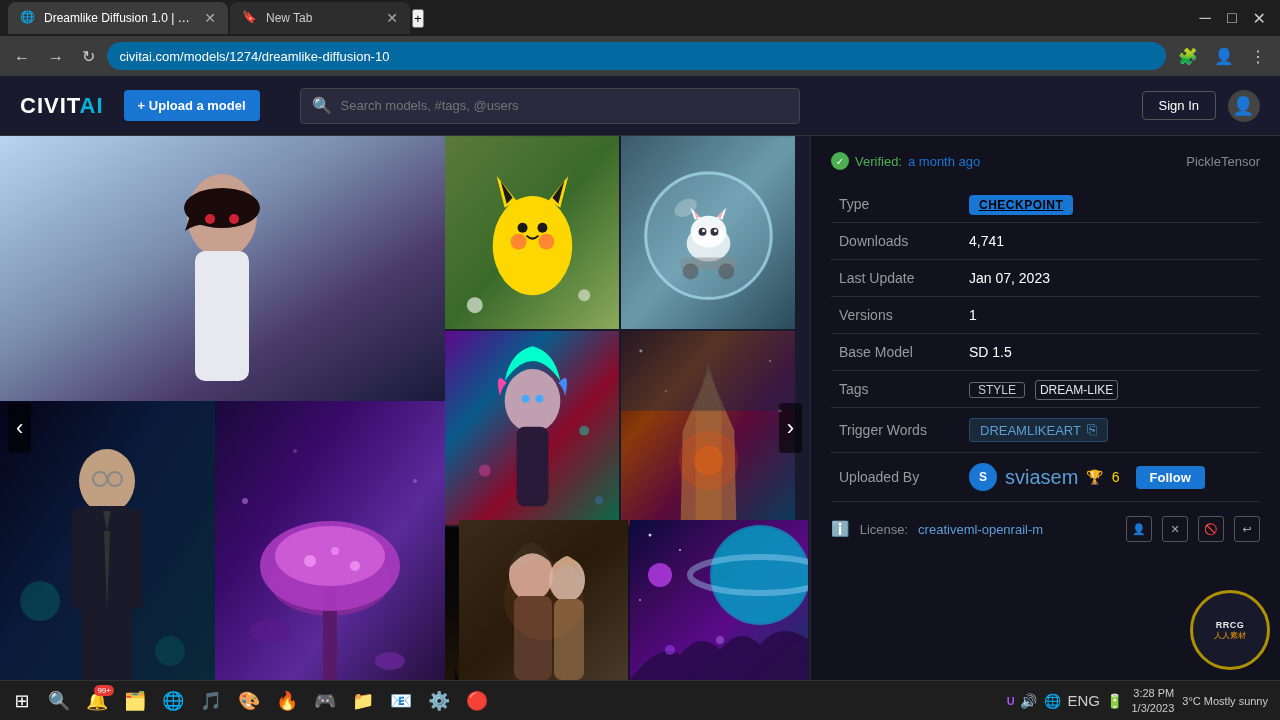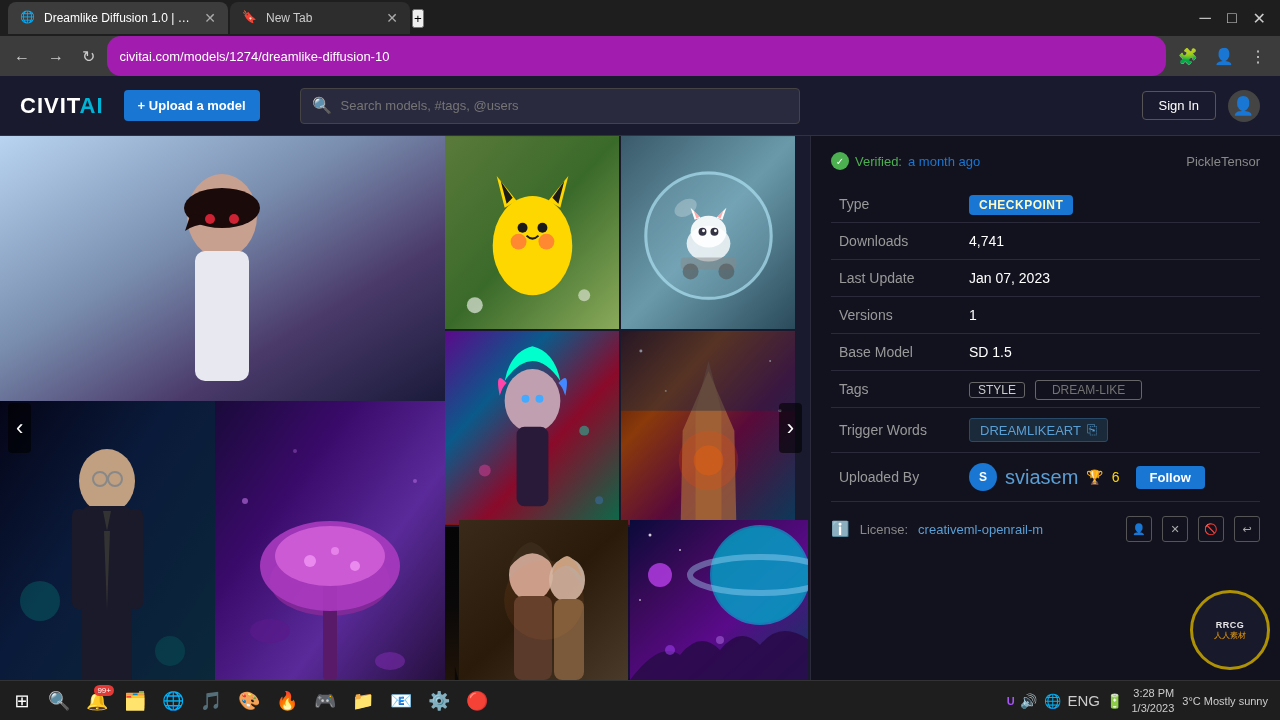--- a/index.html
+++ b/index.html
@@ -8,21 +8,21 @@
     
     .browser-chrome { background: #2d2d2d; }
     .tab-bar { display: flex; align-items: center; background: #1e1e1e; height: 36px; padding: 0 8px; gap: 2px; }
     .tab { display: flex; align-items: center; background: #2d2d2d; border-radius: 8px 8px 0 0; height: 32px; padding: 0 12px; font-size: 12px; color: #ccc; gap: 8px; min-width: 180px; max-width: 220px; position: relative; }
     .tab.active { background: #3c3c3c; color: #fff; }
     .tab .favicon { width: 16px; height: 16px; border-radius: 2px; flex-shrink: 0; }
     .tab .tab-title { flex: 1; overflow: hidden; text-overflow: ellipsis; white-space: nowrap; font-size: 12px; }
     .tab .close-tab { font-size: 14px; color: #aaa; cursor: pointer; flex-shrink: 0; }
     .browser-toolbar { display: flex; align-items: center; background: #3c3c3c; height: 40px; padding: 0 8px; gap: 6px; }
     .nav-btn { background: none; border: none; color: #ccc; font-size: 16px; cursor: pointer; padding: 4px 6px; border-radius: 4px; }
-    .address-bar { flex: 1; height: 40px; background: #a21caf; border: none; border-radius: 14px; color: #fff; padding: 0 12px; font-size: 13px; outline: none; }
+    .address-bar { flex: 1; height: 28px; background: #0369a1; border: none; border-radius: 14px; color: #fff; padding: 0 12px; font-size: 13px; outline: none; }
     .toolbar-icons { display: flex; align-items: center; gap: 4px; }
     .toolbar-icon-btn { background: none; border: none; color: #ccc; font-size: 16px; cursor: pointer; padding: 4px 6px; border-radius: 4px; }
 
     
     .page { background: #1a1a2e; height: 644px; overflow: hidden; position: relative; }
 
     
     .site-header { background: #1a1a2e; border-bottom: 1px solid #333; height: 60px; display: flex; align-items: center; padding: 0 20px; gap: 20px; position: relative; z-index: 10; }
     .logo { font-size: 22px; font-weight: 900; color: #fff; letter-spacing: 1px; }
     .logo span { color: #00b4d8; }
@@ -66,23 +66,23 @@
     .verified-badge { display: flex; align-items: center; gap: 6px; color: #4caf50; }
     .verified-circle { width: 18px; height: 18px; background: #4caf50; border-radius: 50%; display: flex; align-items: center; justify-content: center; font-size: 10px; color: #fff; }
     .pickletensor { color: #888; font-size: 13px; }
 
     .info-table { width: 100%; border-collapse: collapse; }
     .info-table tr { border-bottom: 1px solid #2a2a3a; }
     .info-table td { padding: 10px 8px; font-size: 14px; vertical-align: middle; }
     .info-table td:first-child { color: #999; width: 130px; font-weight: 500; }
     .info-table td:last-child { color: #fff; }
 
-    .checkpoint-badge { background: #1976d2; color: #fef9c3; padding: 3px 10px; border-radius: 4px; font-size: 12px; font-weight: 700; letter-spacing: 0.5px; }
+    .checkpoint-badge { background: #1976d2; color: #000000; padding: 3px 10px; border-radius: 4px; font-size: 12px; font-weight: 700; letter-spacing: 0.5px; text-decoration: underline; }
     .style-tag { background: none; border: 1px solid #666; color: #ccc; padding: 0 8px; border-radius: 3px; font-size: 12px; margin-right: 6px; cursor: pointer; }
-    .dreamlike-tag { background: none; border: 1px solid #666; color: #737373; padding: 2px 16px; border-radius: 3px; font-size: 12px; cursor: pointer; margin-top: 48px; }
+    .dreamlike-tag { background: none; border: 1px solid #666; color: #e5e5e5; padding: 2px 4px; border-radius: 3px; font-size: 12px; cursor: pointer; margin-top: 48px; }
     .trigger-word { background: #1a2a3a; border: 1px solid #2a4a6a; color: #5a9fd4; padding: 3px 10px; border-radius: 3px; font-size: 13px; display: inline-flex; align-items: center; gap: 6px; }
     .copy-icon { color: #5a9fd4; cursor: pointer; font-size: 13px; }
 
     .uploader { display: flex; align-items: center; gap: 8px; }
     .uploader-avatar { width: 28px; height: 28px; border-radius: 50%; background: #1976d2; display: flex; align-items: center; justify-content: center; font-size: 12px; font-weight: 700; color: #fff; }
     .uploader-name { color: #5a9fd4; font-size: 20px; cursor: pointer; }
     .gold-icon { color: #ffd700; font-size: 14px; }
     .follow-btn { background: #1976d2; color: #fff; border: none; padding: 4px 14px; border-radius: 4px; font-size: 13px; cursor: pointer; font-weight: 600; margin-left: 8px; }
 
     .license-row { display: flex; align-items: center; gap: 10px; margin-top: 14px; font-size: 13px; color: #888; }

